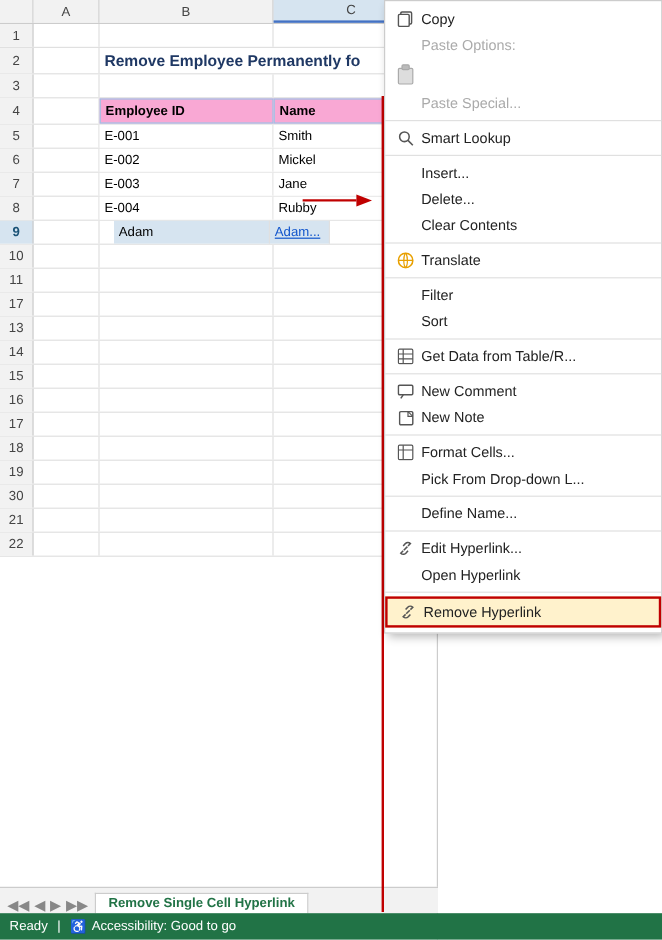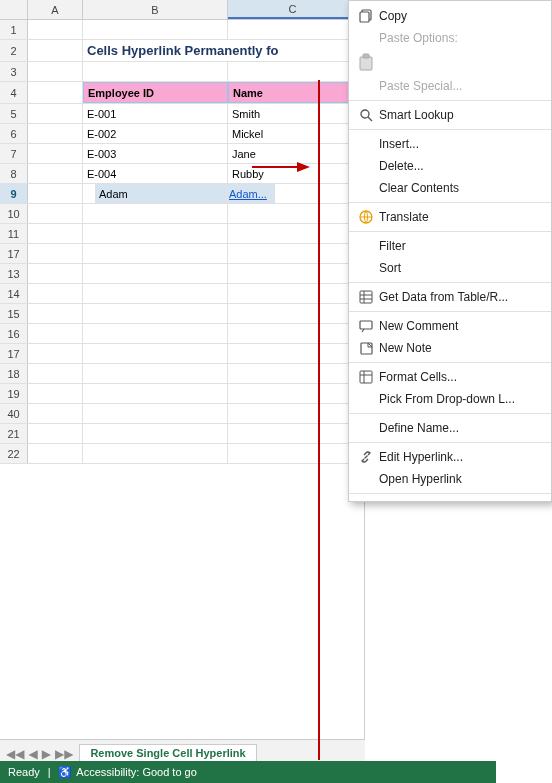--- a/index.html
+++ b/index.html
@@ -128,21 +128,21 @@
       height: 680px;
       background: #c00000;
       z-index: 10;
     }
 
     
     .context-menu {
       position: absolute;
       top: 0;
       right: 0;
-      width: 204px;
+      width: 232px;
       background: #fff;
       border: 1px solid #ccc;
       box-shadow: 3px 3px 8px rgba(0,0,0,0.3);
       z-index: 20;
       padding: 4px 0;
     }
     .menu-item {
       display: flex;
       align-items: center;
       padding: 4px 12px 4px 8px;
@@ -167,21 +167,21 @@
       height: 1px;
       background: #e0e0e0;
       margin: 3px 0;
     }
 
     
     .status-bar {
       position: absolute;
       bottom: 0;
       left: 0;
-      width: 496px;
+      width: 552px;
       height: 22px;
       background: #217346;
       display: flex;
       align-items: center;
       padding: 0 8px;
       color: #fff;
       font-size: 11px;
     }
 
     
@@ -230,21 +230,21 @@
     <div class="row">
       <div class="row-num">1</div>
       <div class="cell cell-a"></div>
       <div class="cell cell-b"></div>
       <div class="cell cell-c"></div>
     </div>
 
     <div class="row" style="height:22px;">
       <div class="row-num">2</div>
       <div class="cell cell-a"></div>
-      <div class="cell cell-b title-cell" style="width:280px;min-width:280px;">Cells Hyperlink Permanently fo</div>
+      <div class="cell cell-b title-cell" style="width:280px;min-width:280px;">Remove Employee Permanently fo</div>
     </div>
 
     <div class="row">
       <div class="row-num">3</div>
       <div class="cell cell-a"></div>
       <div class="cell cell-b"></div>
       <div class="cell cell-c"></div>
     </div>
 
     <div class="row" style="height:22px;">
@@ -352,21 +352,21 @@
         <div class="cell cell-b"></div>
         <div class="cell cell-c"></div>
       </div>
     <div class="row">
         <div class="row-num">19</div>
         <div class="cell cell-a"></div>
         <div class="cell cell-b"></div>
         <div class="cell cell-c"></div>
       </div>
     <div class="row">
-        <div class="row-num">40</div>
+        <div class="row-num">30</div>
         <div class="cell cell-a"></div>
         <div class="cell cell-b"></div>
         <div class="cell cell-c"></div>
       </div>
     <div class="row">
         <div class="row-num">21</div>
         <div class="cell cell-a"></div>
         <div class="cell cell-b"></div>
         <div class="cell cell-c"></div>
       </div>
@@ -541,20 +541,30 @@
     <span>Edit Hyperlink...</span>
   </div>
 
   <div class="menu-item">
     <span class="menu-icon"></span>
     <span>Open Hyperlink</span>
   </div>
 
   <div class="menu-divider"></div>
 
+  <div class="menu-item last-highlighted">
+    <span class="menu-icon">
+      <svg width="14" height="14" viewBox="0 0 14 14">
+          <path d="M5 9 L3 11 a3 3 0 0 0 4.2 0 L9 9" fill="none" stroke="#555" stroke-width="1.3"></path>
+          <path d="M9 5 L11 3 a3 3 0 0 0-4.2 0 L5 5" fill="none" stroke="#555" stroke-width="1.3"></path>
+          <line x1="5.5" y1="8.5" x2="8.5" y2="5.5" stroke="#555" stroke-width="1.3"></line>
+        </svg>
+    </span>
+    <span>Remove Hyperlink</span>
+  </div>
 
 </div>
 
 <div class="sheet-tabs">
   <div style="display:flex;align-items:center;padding:0 4px;">
     <span style="font-size:12px;color:#888;padding:0 2px;">◀◀</span>
     <span style="font-size:12px;color:#888;padding:0 2px;">◀</span>
     <span style="font-size:12px;color:#888;padding:0 2px;">▶</span>
     <span style="font-size:12px;color:#888;padding:0 2px;">▶▶</span>
   </div>

